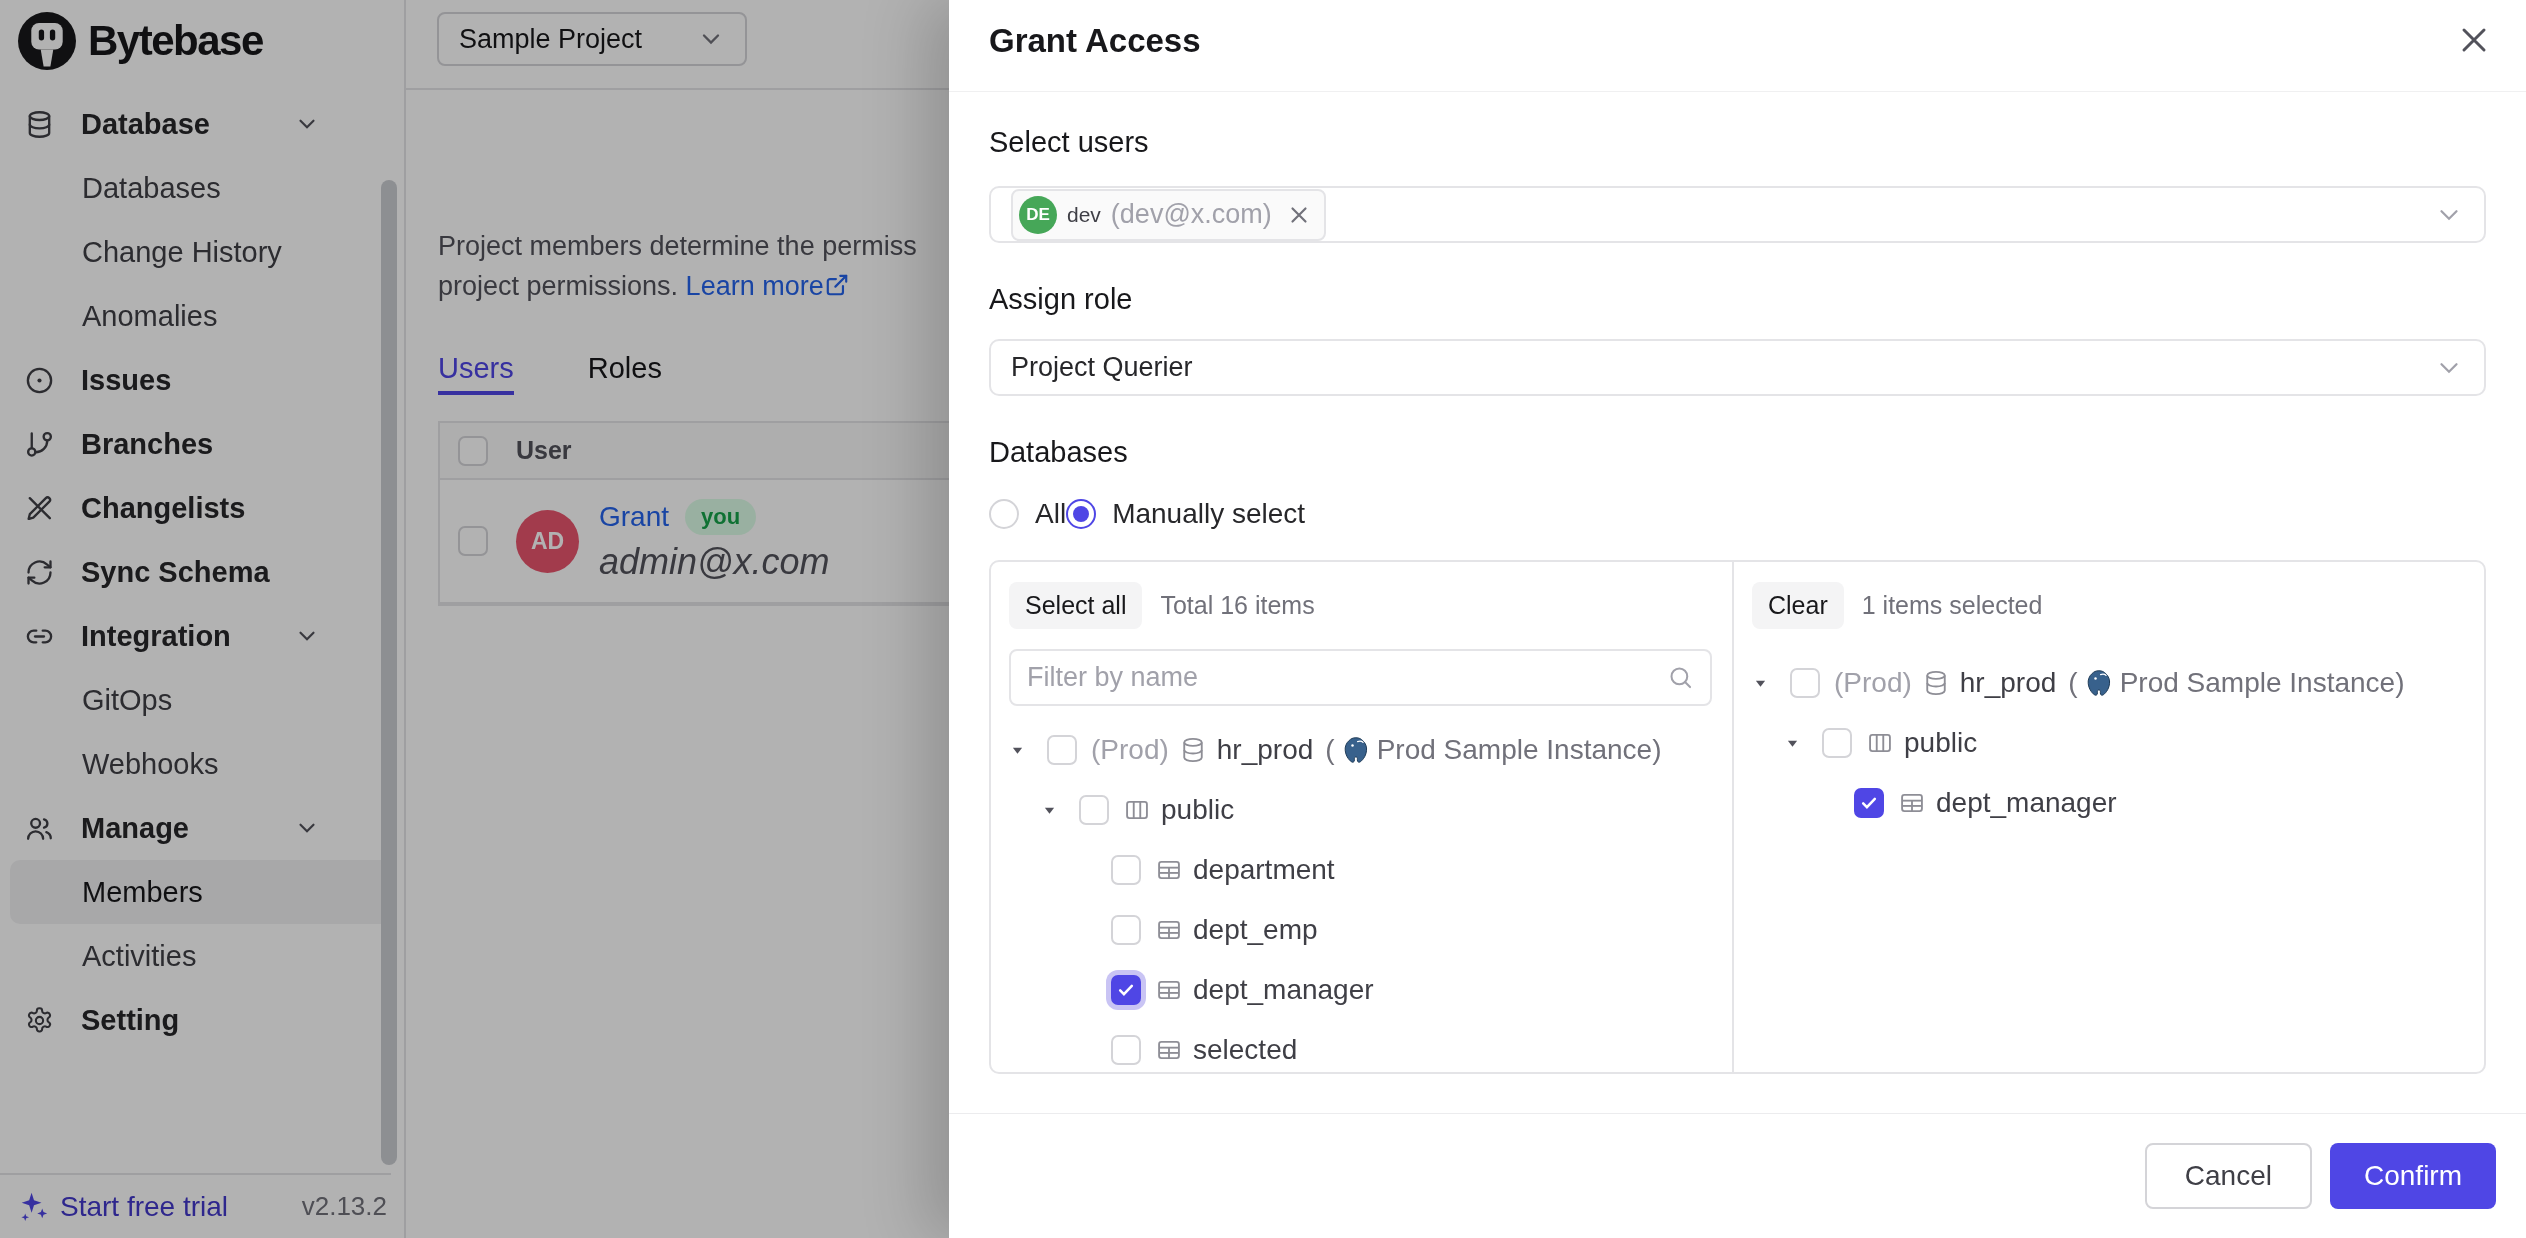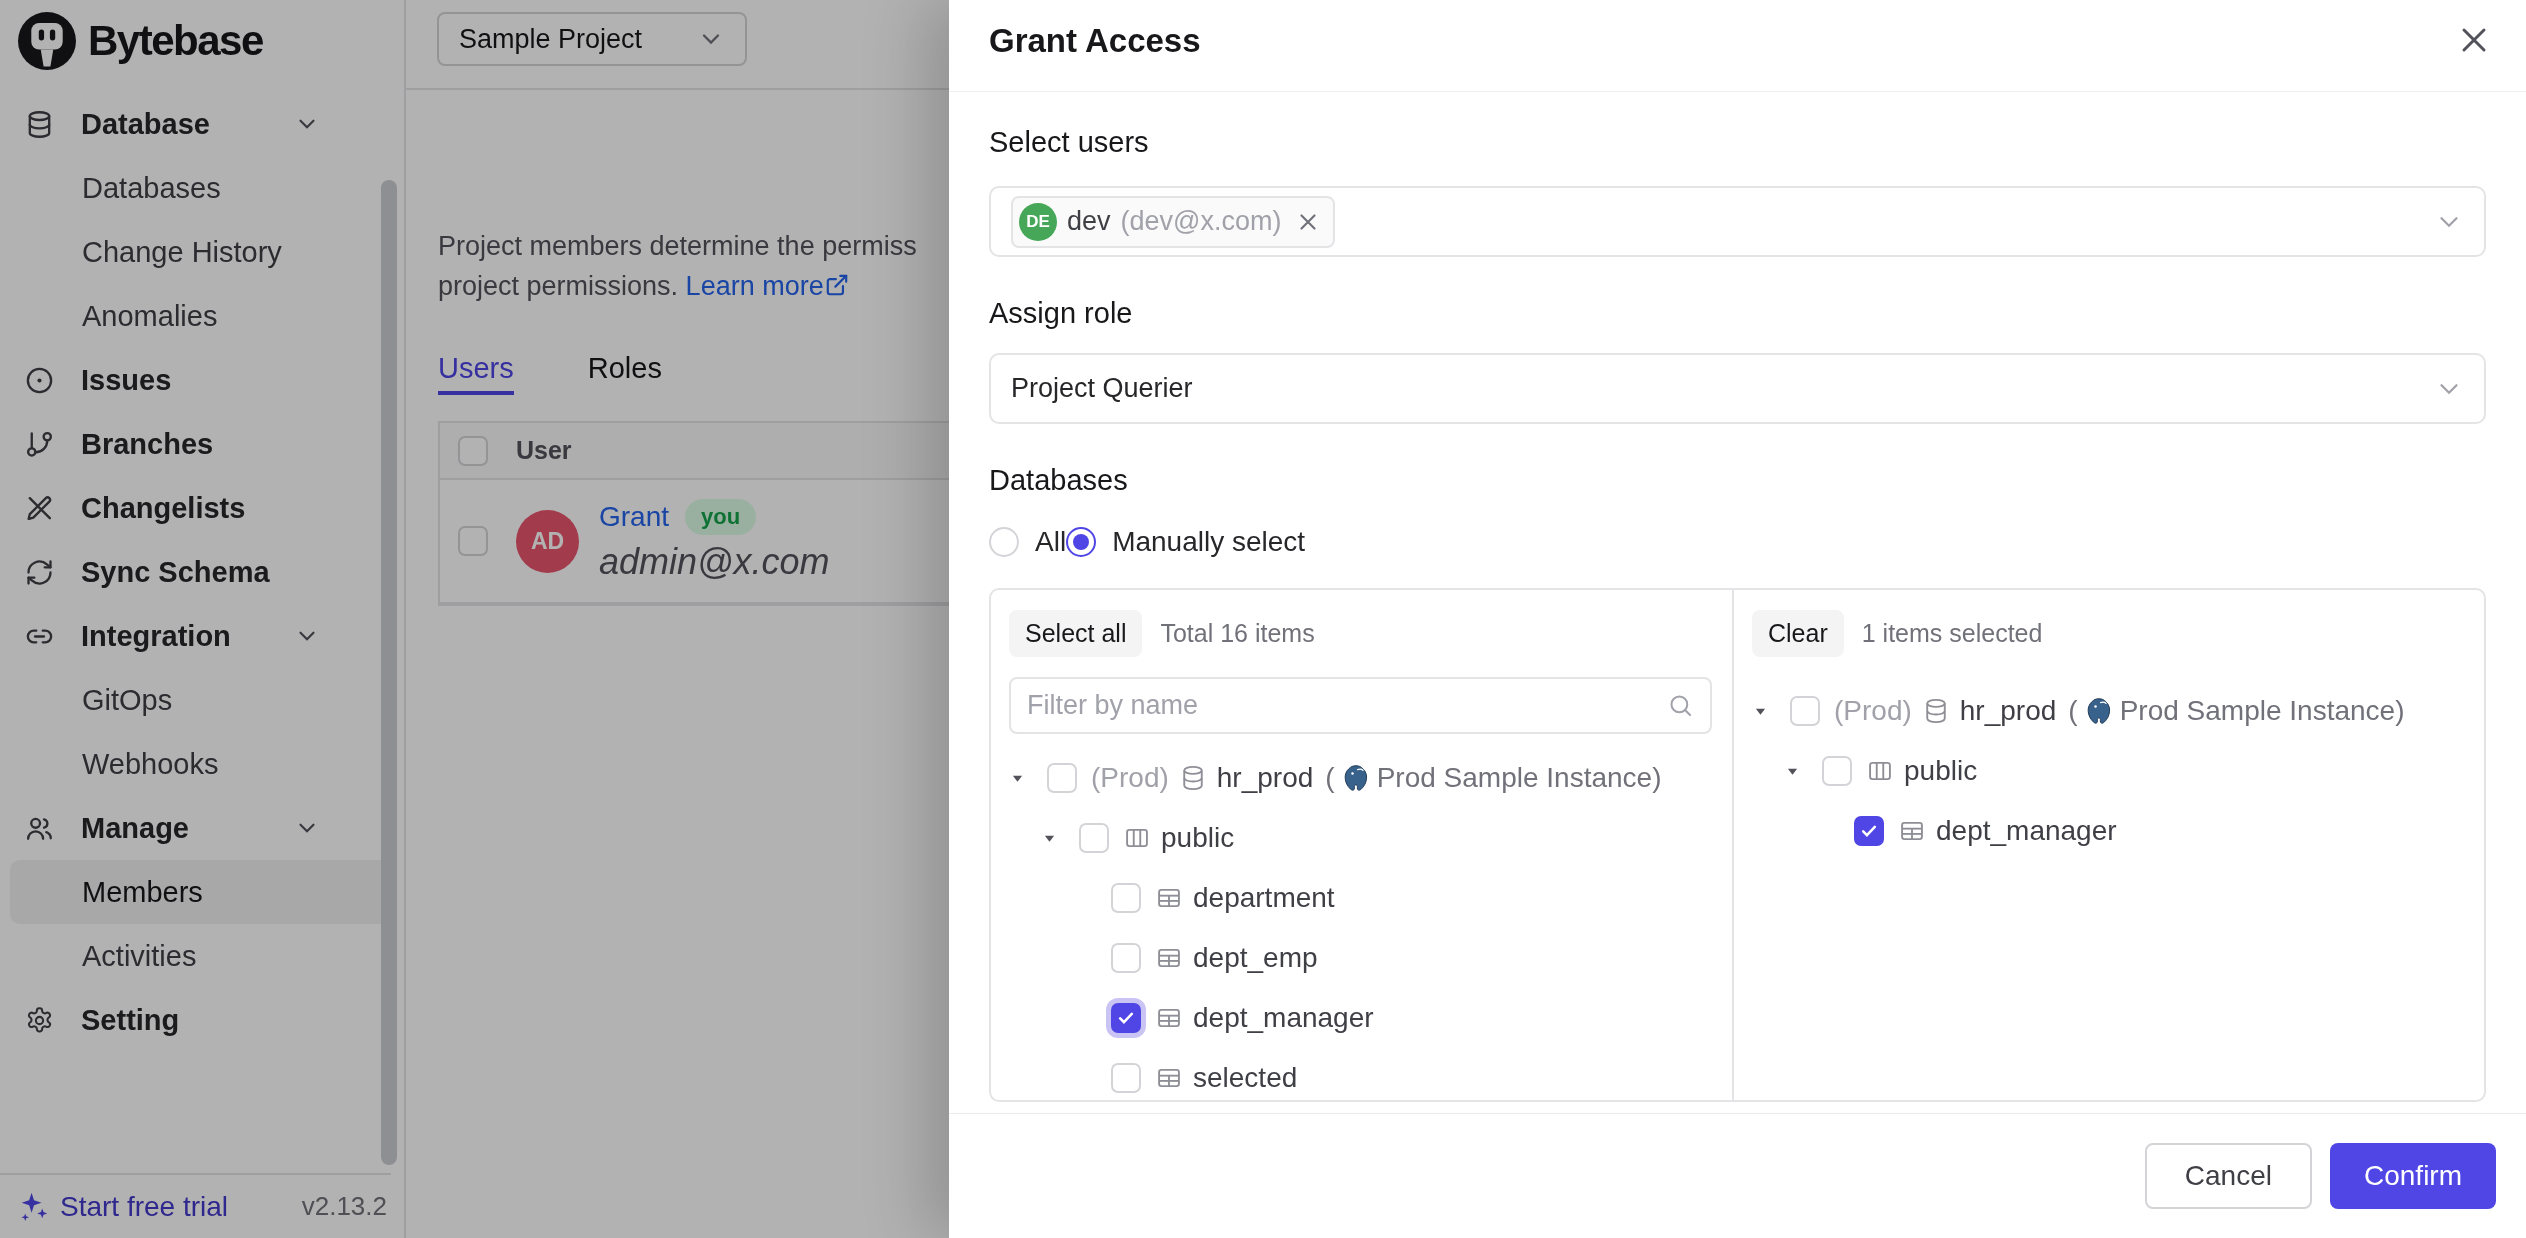--- a/index.html
+++ b/index.html
@@ -53,26 +53,26 @@
 
   .overlay { position:absolute; inset:0; background:rgba(0,0,0,0.30); z-index:5; }
 
   
   .modal { position:absolute; left:949px; top:0; right:0; bottom:0; background:#fff; z-index:10; display:flex; flex-direction:column; box-shadow:-24px 0 60px rgba(0,0,0,0.18); }
   .m-head { position:relative; height:92px; border-bottom:1px solid #f0f0f1; padding:22px 40px 0 40px; flex:none; }
   .m-title { font-size:33px; font-weight:600; color:#18181b; }
   .m-close { position:absolute; right:32px; top:20px; width:40px; height:40px; color:#52525b; cursor:pointer; background:none; border:none; }
   .m-body { flex:1; padding:34px 40px 0 40px; overflow:hidden; }
   .f-label { font-size:29px; font-weight:500; color:#18181b; height:36px; margin-bottom:24px; }
-  .selbox { height:71px; border:2px solid #e4e4e7; border-radius:10px; display:flex; align-items:center; justify-content:space-between; padding:0 20px; background:#fff; }
+  .selbox { height:57px; border:2px solid #e4e4e7; border-radius:10px; display:flex; align-items:center; justify-content:space-between; padding:0 20px; background:#fff; }
   .selbox .chev { width:30px; height:30px; color:#a1a1aa; flex:none; }
   .mb40 { margin-bottom:40px; }
   .chip { display:flex; align-items:center; gap:10px; border:2px solid #e4e4e7; background:#fafafa; border-radius:8px; padding:5px 12px 5px 6px; }
   .chip .avatar.de { width:38px; height:38px; background:#46a758; font-size:17px; }
-  .chip-name { font-size:27px; color:#3f3f46; }
+  .chip-name { font-size:21px; color:#3f3f46; }
   .chip-email { font-size:27px; color:#a1a1aa; }
   .chip-x { width:26px; height:26px; color:#71717a; margin-left:4px; cursor:pointer; }
   .sel-value { font-size:27px; color:#27272a; }
   .radio-row { display:flex; align-items:center; height:36px; margin-bottom:28px; }
   .radio { display:flex; align-items:center; gap:16px; font-size:28px; color:#27272a; }
   .rdot { width:30px; height:30px; border-radius:50%; border:2px solid #d4d4d8; background:#fff; flex:none; }
   .rdot.on { border:2px solid #4f46e5; display:flex; align-items:center; justify-content:center; }
   .rdot.on::after { content:""; width:16px; height:16px; border-radius:50%; background:#4f46e5; }
 
   .dpanel { height:514px; border:2px solid #e4e4e7; border-radius:10px; display:flex; overflow:hidden; }

